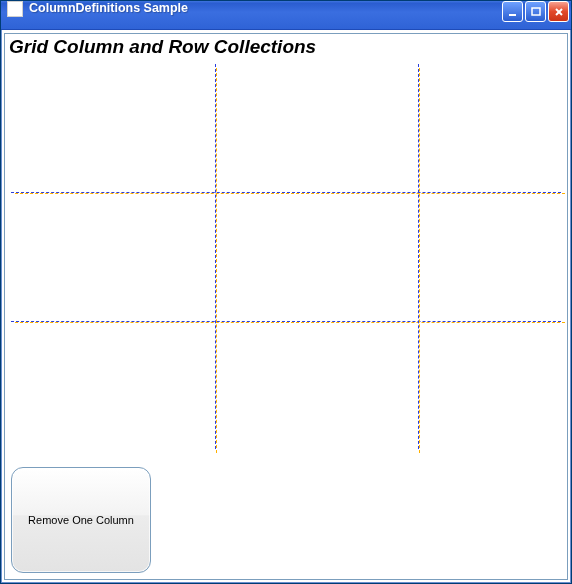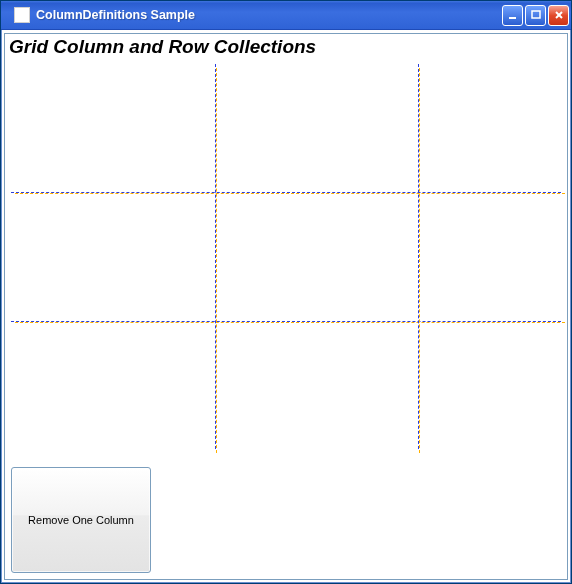--- a/index.html
+++ b/index.html
@@ -16,22 +16,21 @@
     border: 1px solid #003c74;
     position: relative;
     display: flex;
     flex-direction: column;
     box-shadow: 0 0 0 1px #6b8fce inset;
   }
   .titlebar {
     height: 28px;
     background: linear-gradient(to bottom, #3f74e0 0%, #2a5dd0 8%, #3a6ee0 40%, #2f63d6 100%);
     display: flex;
-    align-items: center;
-    padding: 0 2px 0 13px;
+    padding: 0 2px 0 6px;
     color: #ffffff;
     flex: 0 0 auto;
     border-bottom: 1px solid #1e4bb8;
   }
   .titlebar .app-icon {
     width: 16px;
     height: 16px;
     background: #ffffff;
     margin-right: 6px;
     border: 1px solid #d0d0d0;
@@ -132,21 +131,21 @@
 
   .button-panel {
     position: absolute;
     left: 6px;
     bottom: 6px;
   }
   .wpf-button {
     width: 130px;
     height: 96px;
     border: 1px solid #7b9ebd;
-    border-radius: 3px;
+    border-radius: 12px;
     background: linear-gradient(to bottom, #ffffff 0%, #f3f3f3 45%, #ececec 46%, #e3e3e3 100%);
     font-family: "Segoe UI", Tahoma, Arial, sans-serif;
     font-size: 11px;
     color: #000000;
     display: flex;
     align-items: center;
     justify-content: center;
     text-align: center;
     padding: 4px;
     cursor: default;

